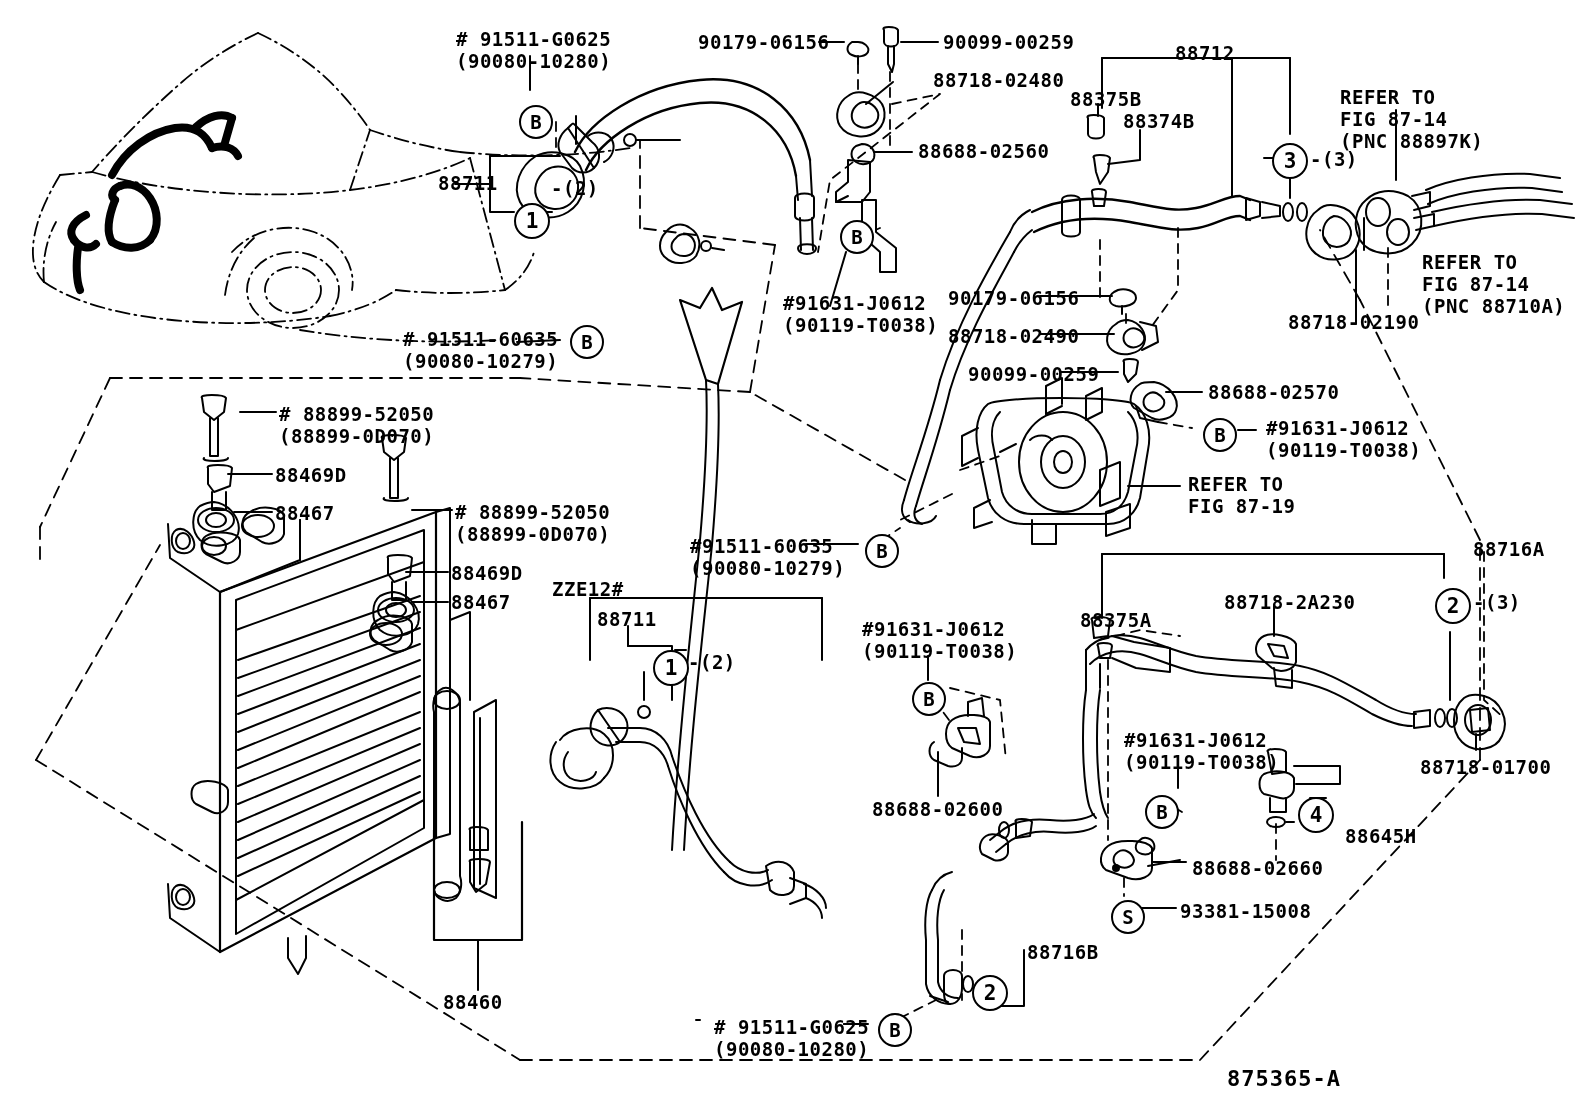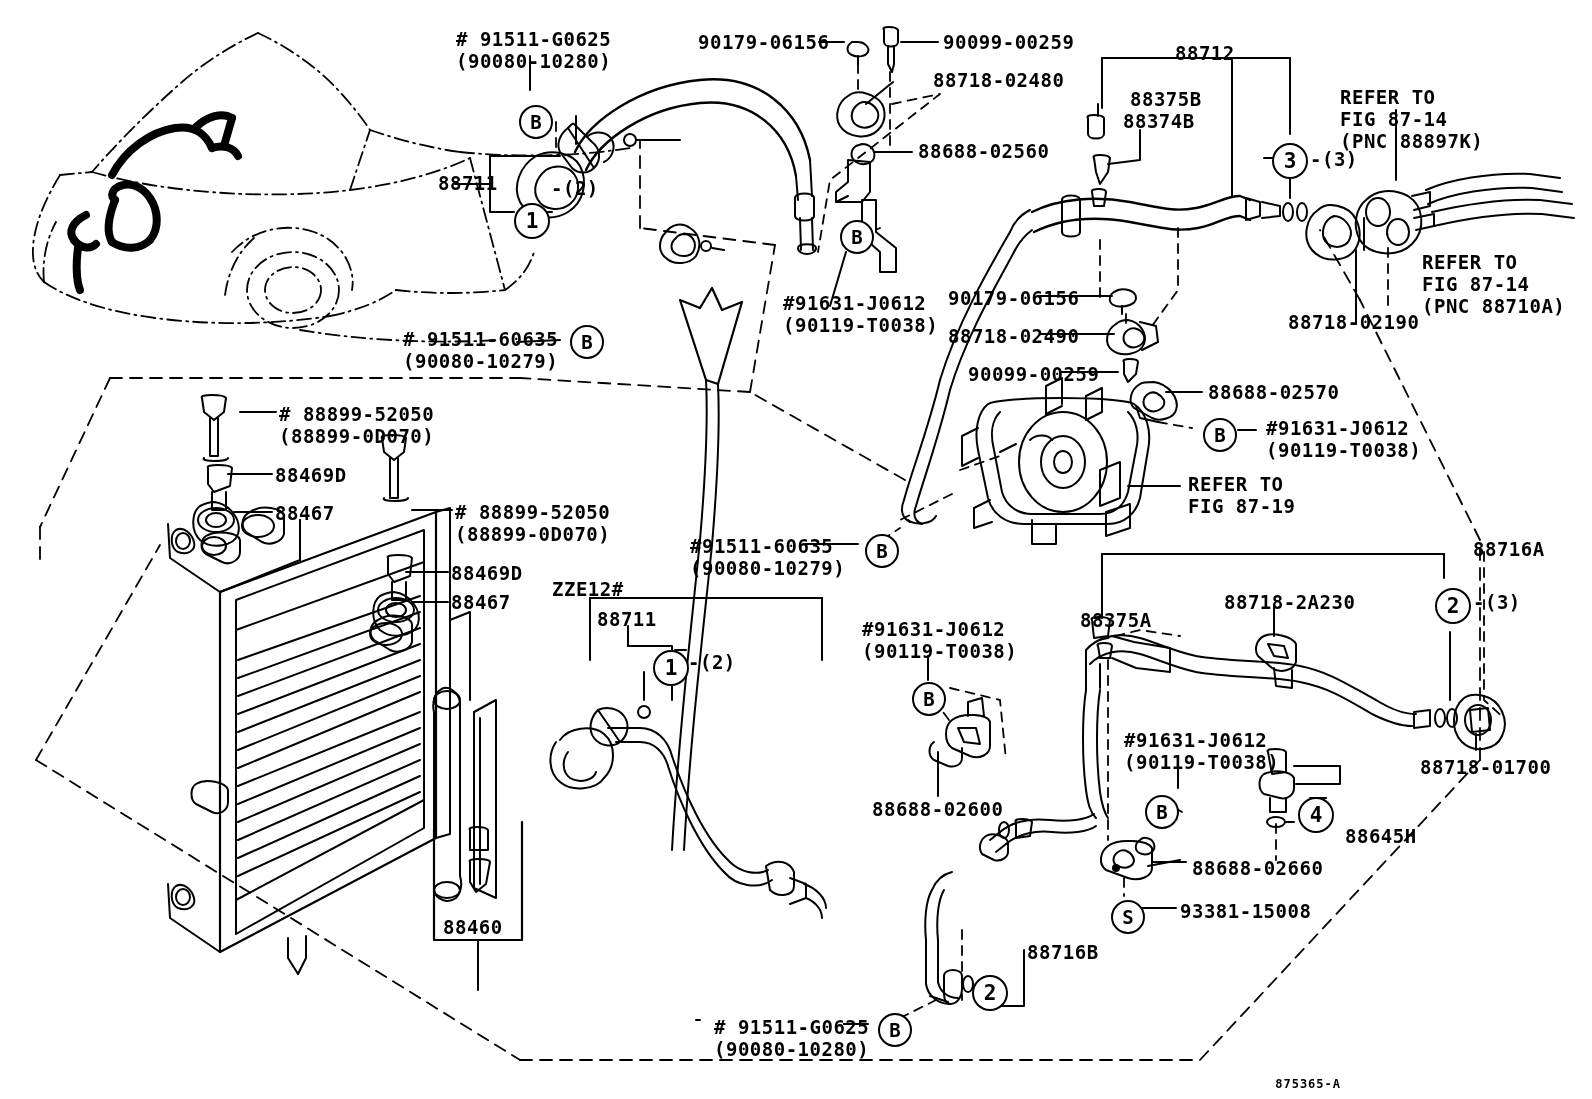--- a/index.html
+++ b/index.html
@@ -3,21 +3,21 @@
 <meta charset="utf-8">
 <style>
   html,body{margin:0;padding:0;background:#fff;}
   body{width:1592px;height:1099px;position:relative;overflow:hidden;
        font-family:"DejaVu Sans Mono",monospace;color:#000;}
   #stage{position:absolute;left:0;top:0;width:1359px;height:1099px;}
   svg.layer{position:absolute;left:0;top:0;width:1592px;height:1099px;}
   .lbl{position:absolute;font-family:"DejaVu Sans Mono",monospace;
        font-size:19px;font-weight:700;letter-spacing:0.5px;white-space:pre;
        line-height:22px;color:#000;}
-  .diagno{position:absolute;right:18px;bottom:8px;font-size:12px;font-weight:700;
+  .diagno{position:absolute;right:18px;bottom:8px;font-size:22px;font-weight:700;
           font-family:"DejaVu Sans Mono",monospace;letter-spacing:1px;}
   .circ{position:absolute;border:2.5px solid #000;border-radius:50%;
         background:#fff;display:flex;align-items:center;justify-content:center;
         font-family:"DejaVu Sans Mono",monospace;font-weight:700;}
   .circ.b{width:30px;height:30px;font-size:19px;}
   .circ.n{width:32px;height:32px;font-size:21px;}
 </style>
 </head>
 <body>
 
@@ -448,21 +448,21 @@
 
   <div class="lbl" style="left:456px;top:28px;"># 91511-G0625
 (90080-10280)</div>
   <div class="lbl" style="left:698px;top:31px;">90179-06156</div>
   <div class="lbl" style="left:943px;top:31px;">90099-00259</div>
   <div class="lbl" style="left:933px;top:69px;">88718-02480</div>
   <div class="lbl" style="left:918px;top:140px;">88688-02560</div>
   <div class="lbl" style="left:438px;top:172px;">88711</div>
   <div class="lbl" style="left:551px;top:177px;">-(2)</div>
   <div class="lbl" style="left:1175px;top:42px;">88712</div>
-  <div class="lbl" style="left:1130px;top:88px;">88375B</div>
+  <div class="lbl" style="left:1070px;top:88px;">88375B</div>
   <div class="lbl" style="left:1123px;top:110px;">88374B</div>
   <div class="lbl" style="left:1340px;top:86px;">REFER TO
 FIG 87-14
 (PNC 88897K)</div>
   <div class="lbl" style="left:1310px;top:148px;">-(3)</div>
   <div class="lbl" style="left:1422px;top:251px;">REFER TO
 FIG 87-14
 (PNC 88710A)</div>
   <div class="lbl" style="left:1288px;top:311px;">88718-02190</div>
   <div class="lbl" style="left:783px;top:292px;">#91631-J0612
@@ -497,21 +497,21 @@
   <div class="lbl" style="left:862px;top:618px;">#91631-J0612
 (90119-T0038)</div>
   <div class="lbl" style="left:1124px;top:729px;">#91631-J0612
 (90119-T0038)</div>
   <div class="lbl" style="left:1420px;top:756px;">88718-01700</div>
   <div class="lbl" style="left:1345px;top:825px;">88645H</div>
   <div class="lbl" style="left:872px;top:798px;">88688-02600</div>
   <div class="lbl" style="left:1192px;top:857px;">88688-02660</div>
   <div class="lbl" style="left:1180px;top:900px;">93381-15008</div>
   <div class="lbl" style="left:1027px;top:941px;">88716B</div>
-  <div class="lbl" style="left:443px;top:916px;">88460</div>
+  <div class="lbl" style="left:443px;top:991px;">88460</div>
   <div class="lbl" style="left:714px;top:1016px;"># 91511-G0625
 (90080-10280)</div>
 
   <div class="circ b" style="left:519px;top:105px;">B</div>
   <div class="circ b" style="left:840px;top:220px;">B</div>
   <div class="circ b" style="left:570px;top:325px;">B</div>
   <div class="circ b" style="left:865px;top:534px;">B</div>
   <div class="circ b" style="left:1203px;top:418px;">B</div>
   <div class="circ b" style="left:912px;top:682px;">B</div>
   <div class="circ b" style="left:1145px;top:795px;">B</div>

